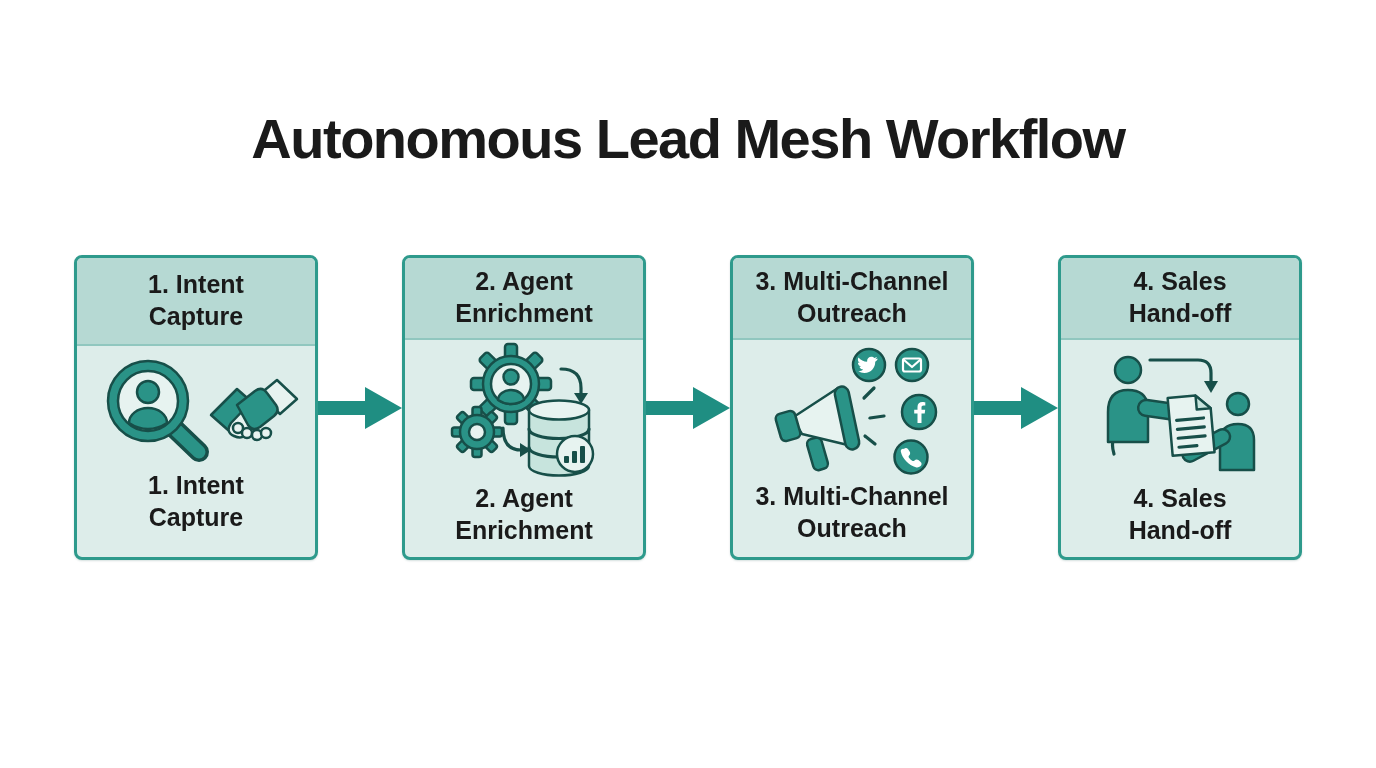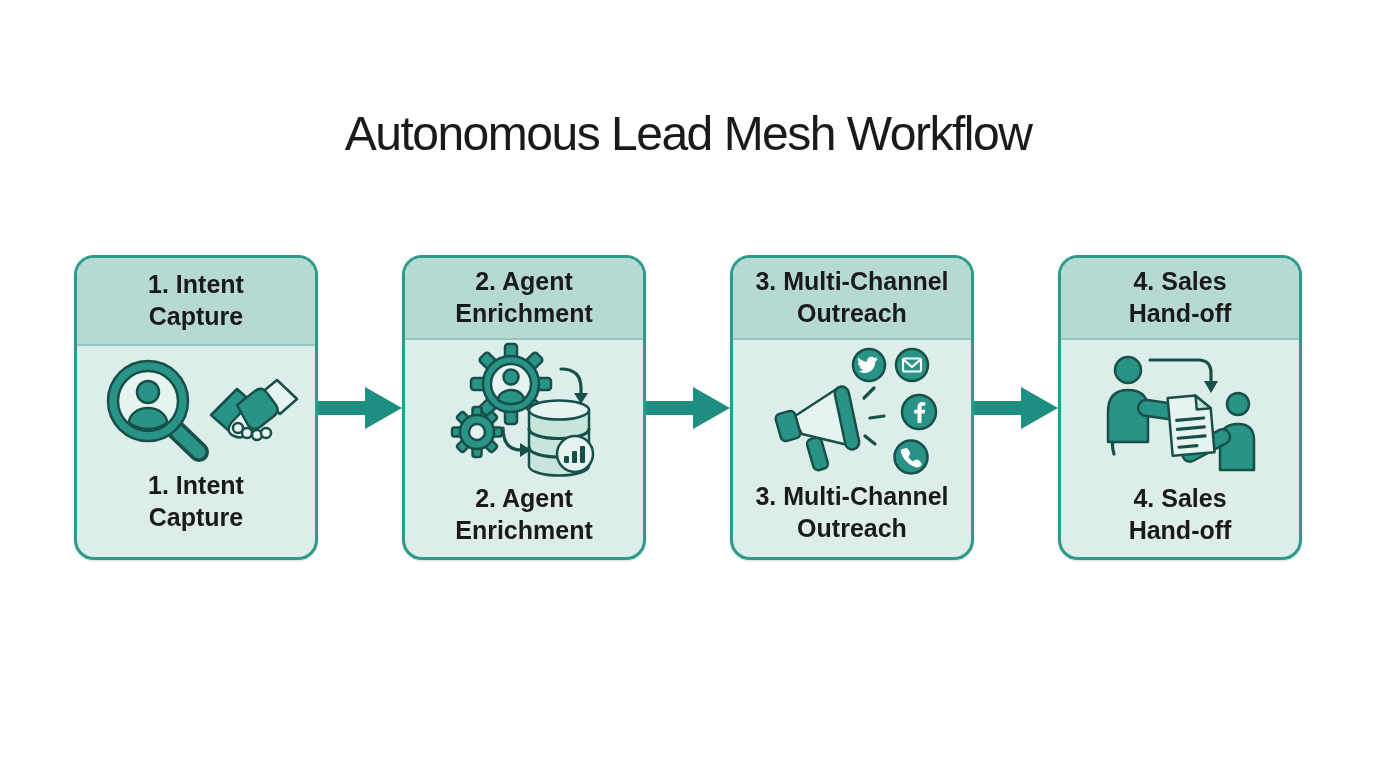--- a/index.html
+++ b/index.html
@@ -4,31 +4,31 @@
 <style>
   html,body{margin:0;padding:0;}
   body{
     width:1376px;height:768px;overflow:hidden;position:relative;
     background:#ffffff;
     font-family:"Liberation Sans","DejaVu Sans",sans-serif;
     color:var(--text,#1a1a1a);
   }
   .page-title{
     position:absolute;top:84px;left:0;width:100%;
-    text-align:center;font-size:48px;font-weight:400;
+    text-align:center;font-size:56px;font-weight:700;
     letter-spacing:-1.5px;line-height:1.1;color:var(--text,#1a1a1a);margin-top:24px;
   }
   .flow{
     position:absolute;top:255px;left:0;width:100%;height:305px;
     display:flex;justify-content:center;align-items:stretch;
   }
   .card{
     width:244px;height:305px;box-sizing:border-box;
     border:3px solid var(--card-border,#2e9a8c);
-    border-radius:20px;overflow:hidden;
+    border-radius:8px;overflow:hidden;
     background:var(--card-body-bg,#ddedea);
     display:flex;flex-direction:column;
     box-shadow:0 1px 2px rgba(23,79,73,.18);
   }
   .card-header{
     background:var(--card-header-bg,#b6d9d3);
     min-height:82px;box-sizing:border-box;
     display:flex;flex-direction:column;justify-content:center;
     padding:10px 4px 12px;
     border-bottom:2px solid rgba(46,154,140,.28);

